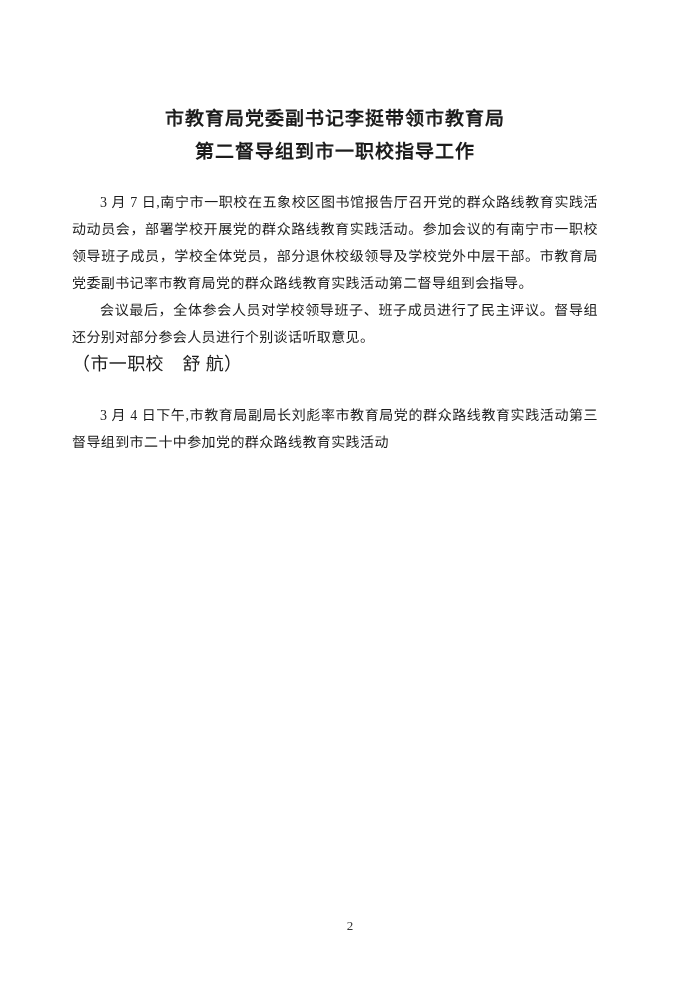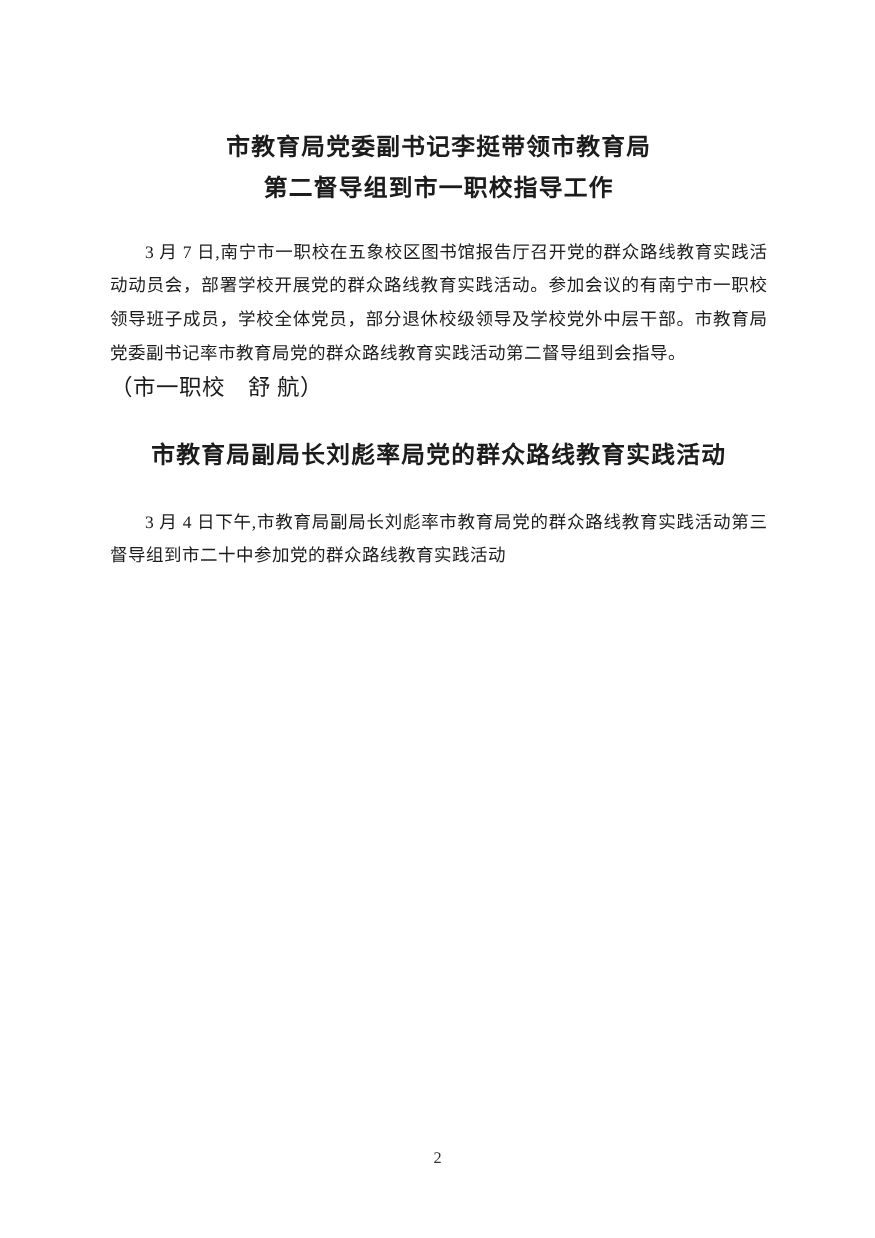--- a/index.html
+++ b/index.html
@@ -12,21 +12,21 @@
     width: 700px;
     height: 990px;
     background: #ffffff;
     overflow: hidden;
     font-family: "Liberation Serif", "DejaVu Serif", serif;
     color: #1c1c1c;
   }
   .content {
     position: absolute;
     top: 102px;
-    left: 88px;
+    left: 72px;
     width: 526px;
   }
   .article-title {
     font-size: 19px;
     font-weight: bold;
     text-align: center;
     line-height: 33px;
     margin: 0 0 21px 0;
     letter-spacing: 1px;
   }
@@ -63,25 +63,25 @@
 
 <div class="page">
   <div class="content">
 
     <h2 class="article-title">
       <span class="tline">市教育局党委副书记李挺带领市教育局</span>
       <span class="tline">第二督导组到市一职校指导工作</span>
     </h2>
 
     <p class="body-para">3 月 7 日,南宁市一职校在五象校区图书馆报告厅召开党的群众路线教育实践活动动员会，部署学校开展党的群众路线教育实践活动。参加会议的有南宁市一职校领导班子成员，学校全体党员，部分退休校级领导及学校党外中层干部。市教育局党委副书记率市教育局党的群众路线教育实践活动第二督导组到会指导。</p>
+    <p class="body-para">会议最后，全体参会人员对学校领导班子、班子成员进行了民主评议。督导组还分别对部分参会人员进行个别谈话听取意见。</p>
 
     <p class="byline">（市一职校　舒 航）</p>
 
     <h2 class="article-title second">
-      <span class="tline">市教育局副局长刘彪率局党的群众路线教育实践活动</span>
     </h2>
 
     <p class="body-para">3 月 4 日下午,市教育局副局长刘彪率市教育局党的群众路线教育实践活动第三督导组到市二十中参加党的群众路线教育实践活动</p>
 
   </div>
 
   <div class="page-number">2</div>
 </div>
 
 </body></html>

